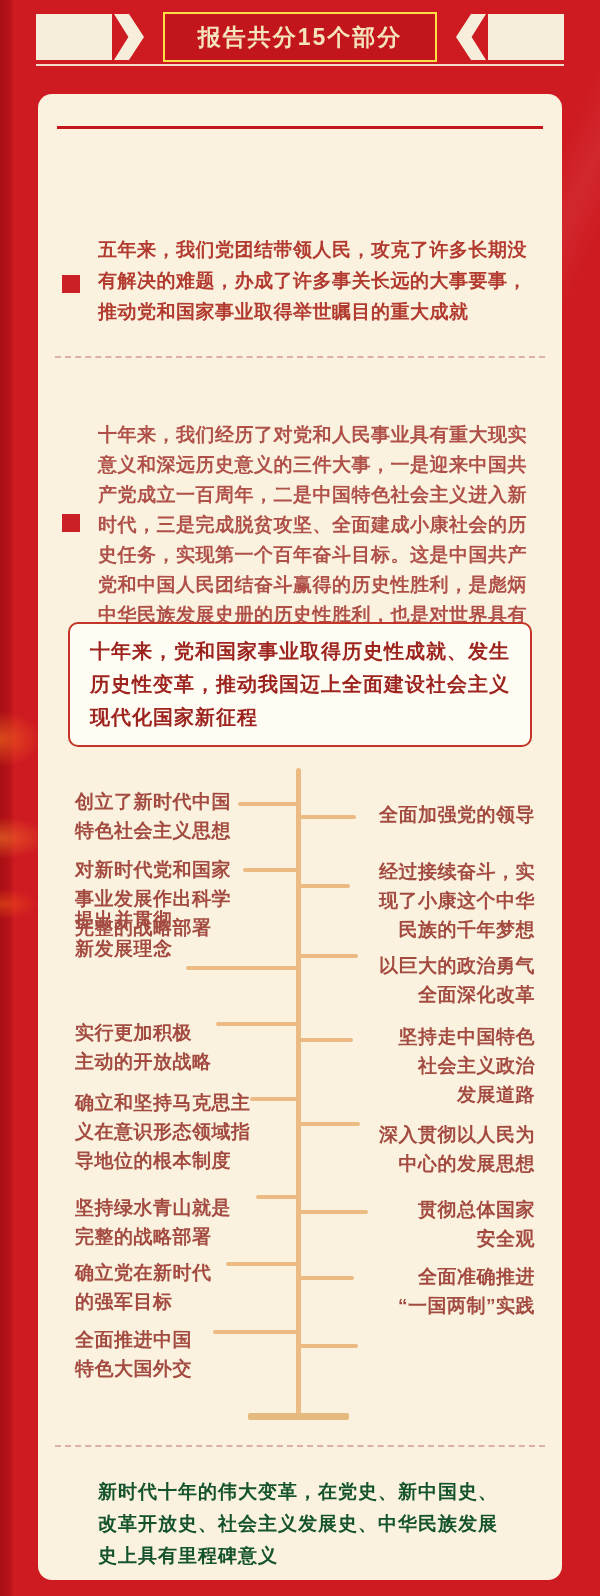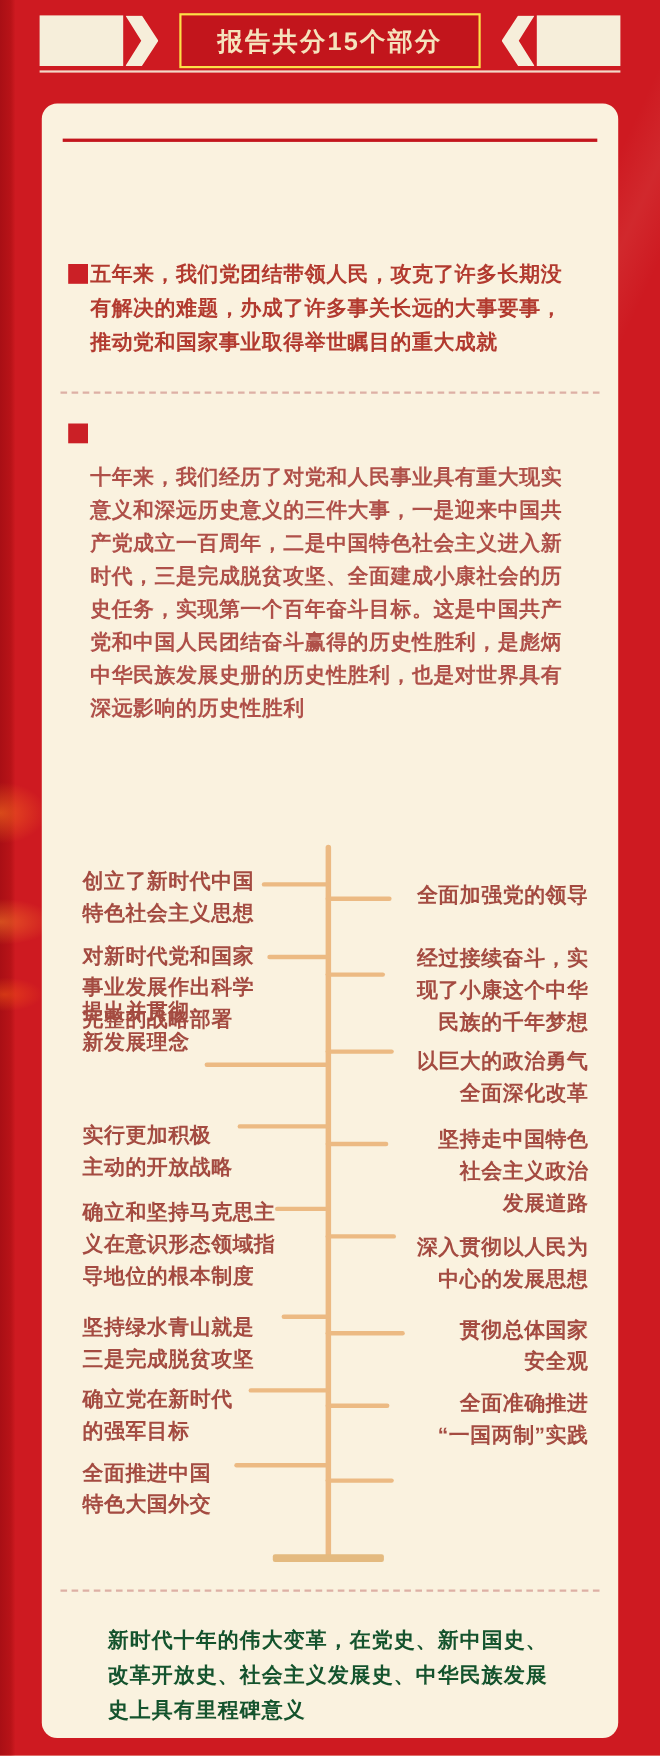--- a/index.html
+++ b/index.html
@@ -43,21 +43,21 @@
 
   .banner-wrap{position:absolute;left:30px;top:35px;width:464px;height:80px;}
   .banner-gold{position:absolute;inset:0;background:#c69a60;
     clip-path:polygon(0 0,100% 0,96.6% 100%,3.4% 100%);}
   .banner-red{position:absolute;left:3px;right:3px;top:0;bottom:5px;background:#c3161d;
     clip-path:polygon(0 0,100% 0,96.4% 100%,3.6% 100%);
     display:flex;align-items:center;justify-content:center;}
   .banner-title{color:#f2d49e;font-size:22px;font-weight:bold;letter-spacing:2px;
     line-height:34px;text-align:center;white-space:pre-line;}
 
-  .para{position:absolute;left:24px;width:478px;display:flex;align-items:flex-start;gap:2px;}
+  .para{position:absolute;left:24px;width:478px;display:flex;align-items:center;gap:18px;}
   .para .bullet{flex:none;width:18px;height:18px;background:#cb2026;margin-top:6px;}
   .para .para-text{width:447px;font-size:19px;font-weight:bold;letter-spacing:.5px;}
   .para.p1{top:140px;}
   .para.p1 .para-text{color:#b23a2f;line-height:31px;}
   .para.p2{top:285px;}
   .para.p2 .para-text{color:#af5049;line-height:30px;margin-top:41px;}
 
   .dashed-divider{position:absolute;left:17px;width:490px;border-top:2px dashed #ddb0a5;}
   .dashed-divider.d1{top:262px;}
   .dashed-divider.d2{top:1351px;}
@@ -133,20 +133,23 @@
     <div class="para-text">五年来，我们党团结带领人民，攻克了许多长期没有解决的难题，办成了许多事关长远的大事要事，推动党和国家事业取得举世瞩目的重大成就</div>
   </div>
 
   <div class="dashed-divider d1"></div>
 
   <div class="para p2">
     <div class="bullet"></div>
     <div class="para-text">十年来，我们经历了对党和人民事业具有重大现实意义和深远历史意义的三件大事，一是迎来中国共产党成立一百周年，二是中国特色社会主义进入新时代，三是完成脱贫攻坚、全面建成小康社会的历史任务，实现第一个百年奋斗目标。这是中国共产党和中国人民团结奋斗赢得的历史性胜利，是彪炳中华民族发展史册的历史性胜利，也是对世界具有深远影响的历史性胜利</div>
   </div>
 
+  <div class="highlight-box">
+    <div class="hl-text">十年来，党和国家事业取得历史性成就、发生历史性变革，推动我国迈上全面建设社会主义现代化国家新征程</div>
+  </div>
 
   <div class="tl-spine"></div>
   <div class="tl-base"></div>
 
   <div class="tl-branch b-L1"></div>
   <div class="tl-branch b-L2"></div>
   <div class="tl-branch b-L3"></div>
   <div class="tl-branch b-L4"></div>
   <div class="tl-branch b-L5"></div>
   <div class="tl-branch b-L6"></div>
@@ -167,21 +170,21 @@
 事业发展作出科学
 完整的战略部署</div>
   <div class="tl-item tl-left tl-L3">提出并贯彻
 新发展理念</div>
   <div class="tl-item tl-left tl-L4">实行更加积极
 主动的开放战略</div>
   <div class="tl-item tl-left tl-L5">确立和坚持马克思主
 义在意识形态领域指
 导地位的根本制度</div>
   <div class="tl-item tl-left tl-L6">坚持绿水青山就是
-三是完成脱贫攻坚</div>
+完整的战略部署</div>
   <div class="tl-item tl-left tl-L7">确立党在新时代
 的强军目标</div>
   <div class="tl-item tl-left tl-L8">全面推进中国
 特色大国外交</div>
 
   <div class="tl-item tl-right tl-R1">全面加强党的领导</div>
   <div class="tl-item tl-right tl-R2">经过接续奋斗，实
 现了小康这个中华
 民族的千年梦想</div>
   <div class="tl-item tl-right tl-R4">坚持走中国特色

